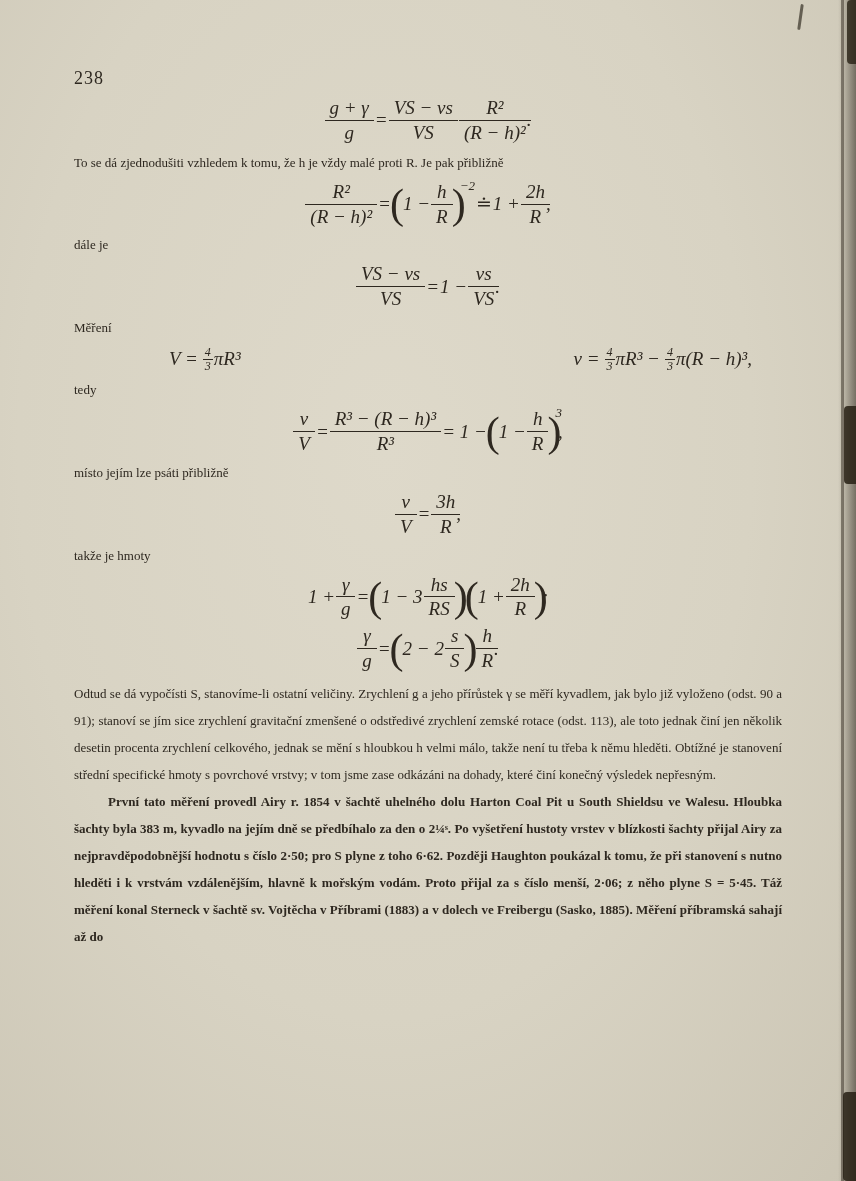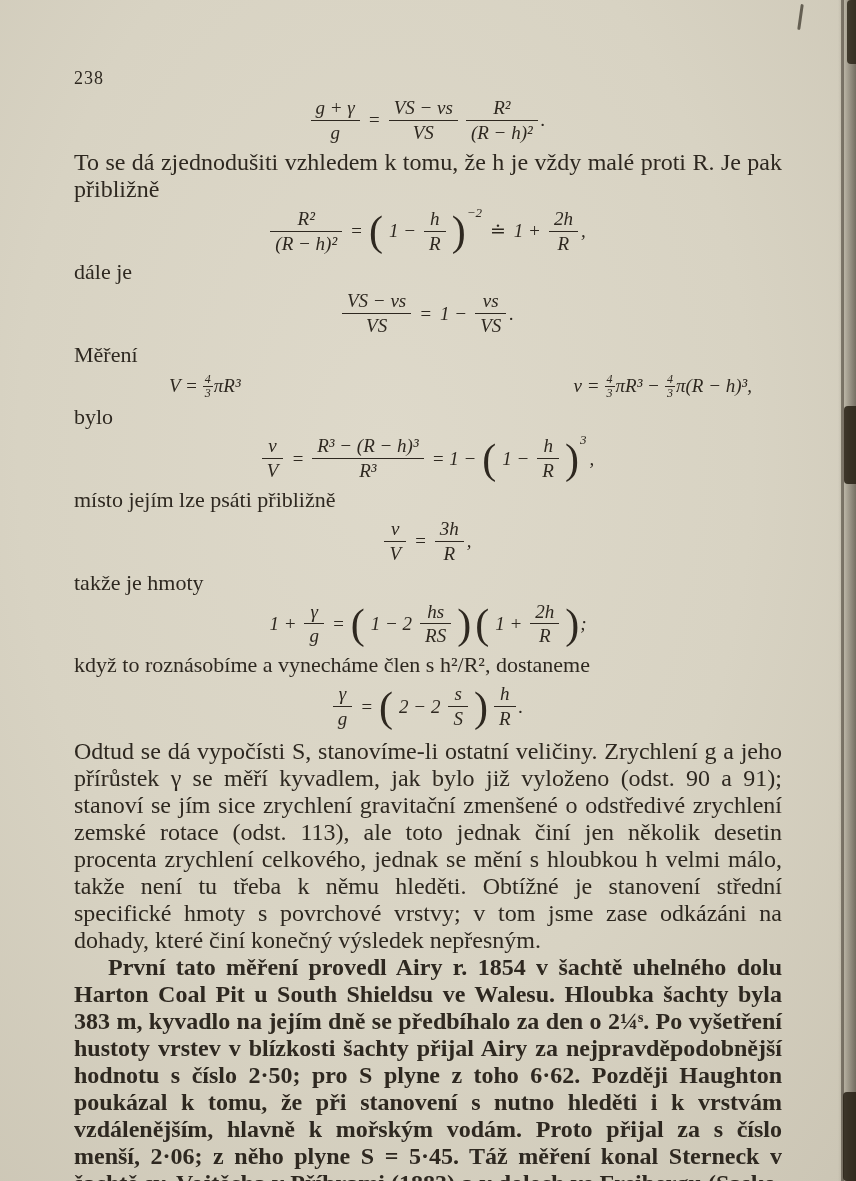--- a/index.html
+++ b/index.html
@@ -4,27 +4,27 @@
 <style>
   html,body { margin:0; padding:0; background:#6e675c; }
   .page {
     position:relative; width:856px; height:1181px; overflow:hidden;
     background: radial-gradient(ellipse at 45% 38%, #ded9ca 0%, #d8d3c3 55%, #cbc5b4 100%);
     font-family:"Liberation Serif","DejaVu Serif",serif;
     color:#2e2820;
   }
   .content { position:absolute; left:74px; top:36px; width:708px;margin-top:32px; }
   .pagenum { font-size:18px; letter-spacing:1px; margin-bottom:8px; }
-  .para { font-size:24px; line-height:27px; text-align:justify; }
-  .label-line { font-size:22px; line-height:26px; text-align:left; }
+  .para { font-size:13px; line-height:27px; text-align:justify; }
+  .label-line { font-size:13px; line-height:26px; text-align:left; }
   .p-main { margin-top:8px; }
   .p-indent { text-indent:34px;font-weight:bold; }
 
   .formula {
-    display:flex; align-items:center; justify-content:center; gap:8px;
+    display:flex; align-items:center; justify-content:center; gap:1px;
     font-size:19px; font-style:italic; margin:5px 0; line-height:1.15;
   }
   .f4row { display:flex; justify-content:space-between; padding:2px 30px 2px 95px; margin:3px 0; }
   .f4item { display:inline-flex; align-items:center; gap:5px; font-size:19px; font-style:italic; }
 
   .fr { display:inline-block; text-align:center; line-height:1.15; }
   .fr .nu { display:block; padding:0 5px 1px; border-bottom:1.4px solid #2e2820; }
   .fr .de { display:block; padding:1px 5px 0; }
 
   .sf { display:inline-block; text-align:center; font-size:12px; line-height:1.05; margin-right:1px; }
@@ -131,21 +131,21 @@
           </span>
         <span class="tight">πR³ −</span>
         <span class="sf">
             <span class="nu">4</span>
             <span class="de">3</span>
           </span>
         <span class="tight">π(R − h)³,</span>
       </span>
     </div>
 
-    <div class="label-line">bylo</div>
+    <div class="label-line">tedy</div>
 
     <div class="formula">
       <span class="fr">
           <span class="nu">v</span>
           <span class="de">V</span>
         </span>
       <span>=</span>
       <span class="fr">
           <span class="nu">R³ − (R − h)³</span>
           <span class="de">R³</span>
@@ -180,37 +180,36 @@
     <div class="label-line">takže je hmoty</div>
 
     <div class="formula">
       <span>1 +</span>
       <span class="fr">
           <span class="nu">γ</span>
           <span class="de">g</span>
         </span>
       <span>=</span>
       <span class="bp">(</span>
-      <span>1 − 2</span>
+      <span>1 − 3</span>
       <span class="fr">
           <span class="nu">hs</span>
           <span class="de">RS</span>
         </span>
       <span class="bp">)</span>
       <span class="bp">(</span>
       <span>1 +</span>
       <span class="fr">
           <span class="nu">2h</span>
           <span class="de">R</span>
         </span>
       <span class="bp">)</span>
       <span class="tight">;</span>
     </div>
 
-    <div class="label-line">když to roznásobíme a vynecháme člen s h²/R², dostaneme</div>
 
     <div class="formula">
       <span class="fr">
           <span class="nu">γ</span>
           <span class="de">g</span>
         </span>
       <span>=</span>
       <span class="bp">(</span>
       <span>2 − 2</span>
       <span class="fr">

